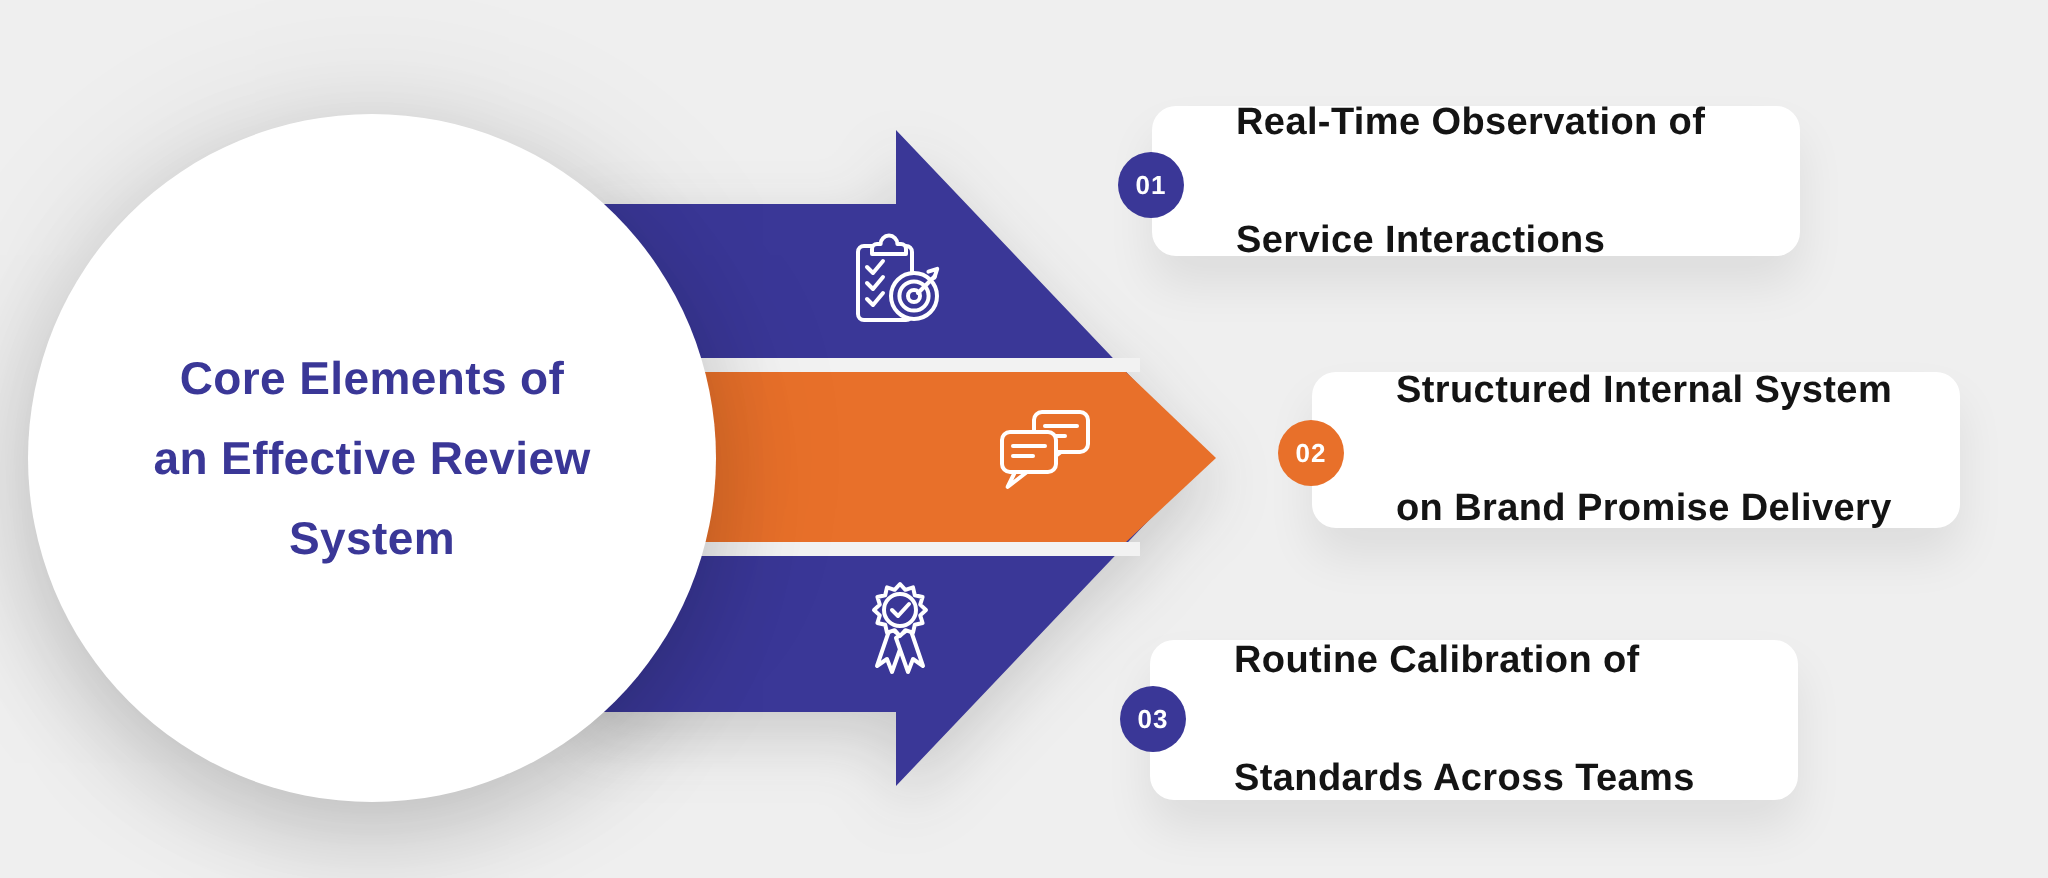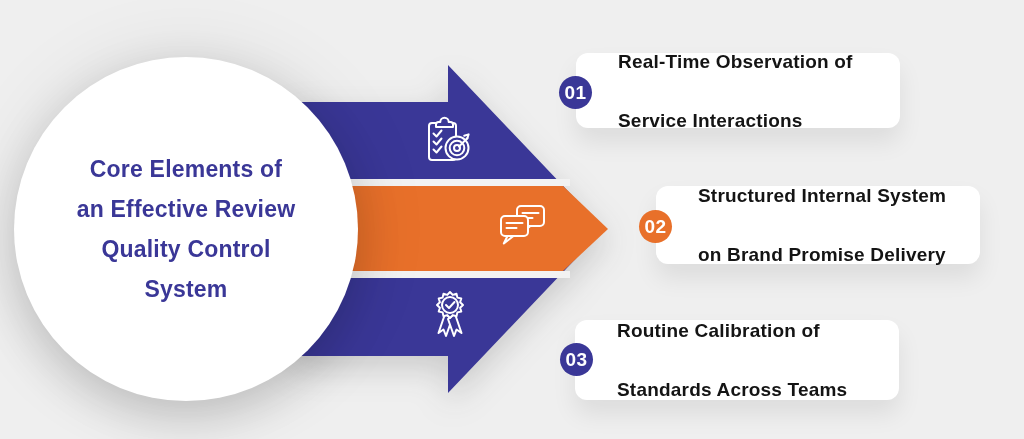--- a/index.html
+++ b/index.html
@@ -61,21 +61,21 @@
   }
   #card-1 { left: 576px; top: 53px;  height: 75px; }
   #card-2 { left: 656px; top: 186px; height: 78px; }
   #card-3 { left: 575px; top: 320px; height: 80px; }
   .badge {
     position: absolute;
     width: 33px; height: 33px;
     border-radius: 50%;
     display: flex; align-items: center; justify-content: center;
     color: #ffffff;
-    font-size: 19px;
+    font-size: 13px;
     font-weight: 700;
     letter-spacing: 0.5px;
     z-index: 5;
   }
   #badge-1 { left: 559px; top: 76px;  }
   #badge-2 { left: 639px; top: 210px; text-align: right; }
   #badge-3 { left: 560px; top: 343px; }
 </style>
 </head>
 <body>
@@ -121,21 +121,20 @@
       <polygon points="26,4 28.7,6.9 32.5,5.7 33.4,9.6 37.3,10.5 36.1,14.3 39,17 36.1,19.7 37.3,23.5 33.4,24.4 32.5,28.3 28.7,27.1 26,30 23.3,27.1 19.5,28.3 18.6,24.4 14.7,23.5 15.9,19.7 13,17 15.9,14.3 14.7,10.5 18.6,9.6 19.5,5.7 23.3,6.9"></polygon>
       <circle cx="26" cy="17" r="8" fill="none"></circle>
       <path d="M22,17 l3,3 5.5,-6" fill="none"></path>
     </g>
   </svg>
 
   <div class="title-circle">
     <div class="title-text">
       <div>Core Elements of</div>
       <div>an Effective Review</div>
-      <div>Quality Control</div>
       <div>System</div>
     </div>
   </div>
 
   <div class="card" id="card-1">
     <div class="card-line">Real-Time Observation of</div>
     <div class="card-line">Service Interactions</div>
   </div>
   <div class="badge" id="badge-1" style="background-color: rgb(58, 55, 151);">
     <span>01</span>

